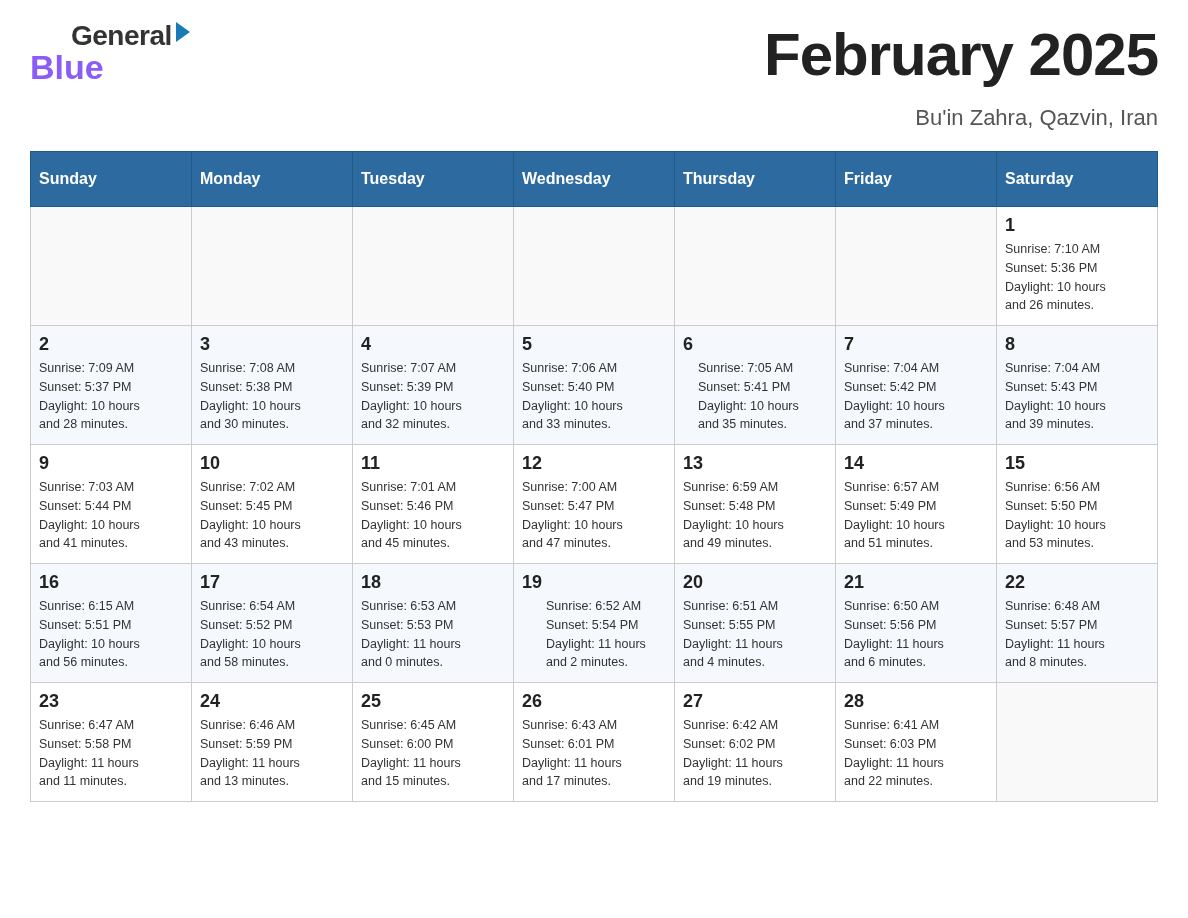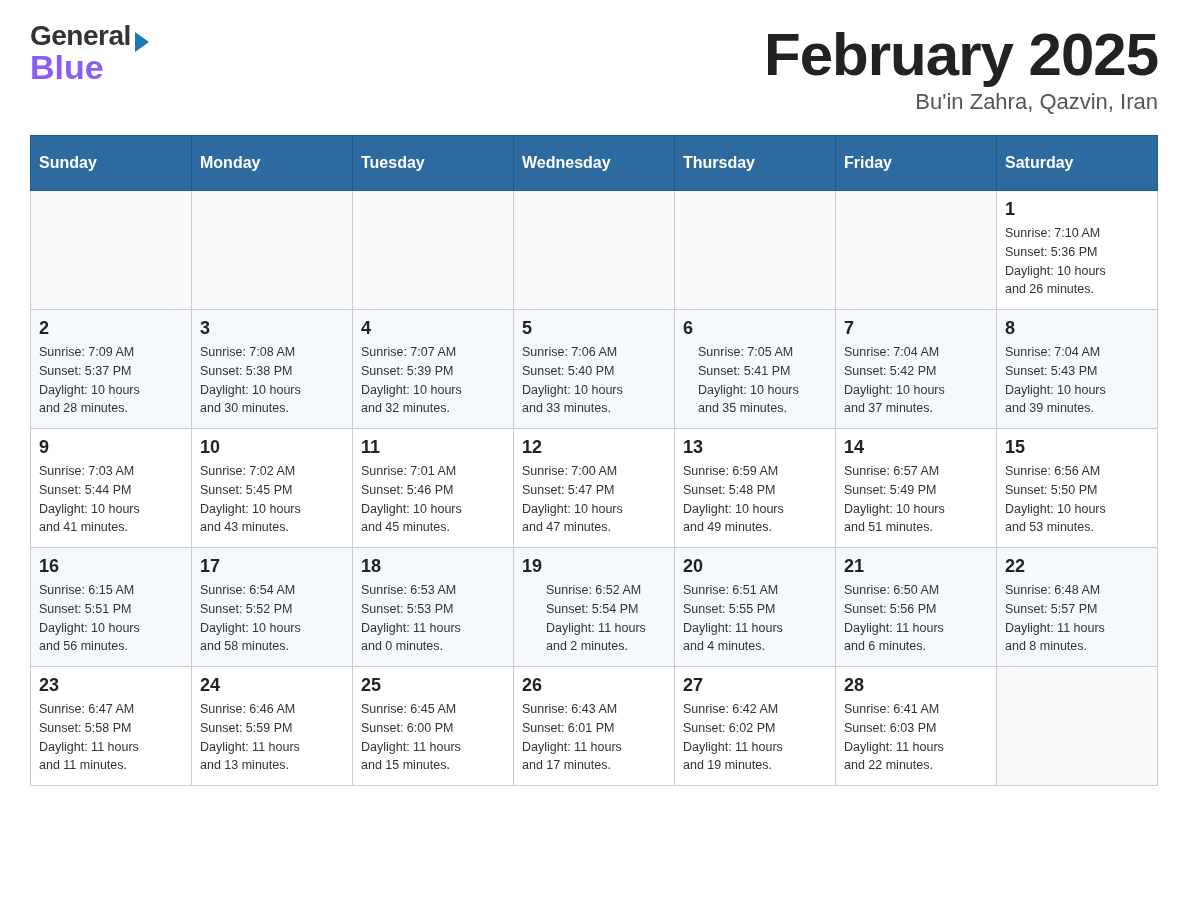--- a/index.html
+++ b/index.html
@@ -16,21 +16,22 @@
       align-items: flex-start;
       margin-bottom: 20px;
     }
     .logo {
       display: flex;
       flex-direction: column;
       align-items: flex-start;
     }
     .logo-top {
       display: flex;
-      align-items: flex-end;
+      align-items: flex-start;
+      margin-left: 41px;
     }
     .logo-general {
       font-size: 28px;
       font-weight: bold;
       color: #333;
       letter-spacing: -0.5px;
     }
     .logo-arrow {
       width: 0;
       height: 0;
@@ -52,21 +53,21 @@
     }
     .month-title {
       font-size: 60px;
       font-weight: bold;
       color: #222;
       letter-spacing: -1px;
     }
     .location {
       font-size: 22px;
       color: #555;
-      margin-top: 0;
+      margin-top: 16px;
     }
     .calendar {
       width: 100%;
       border-collapse: collapse;
       border: 1px solid #ccc;
     }
     .calendar th {
       background: #2d6a9f;
       color: #fff;
       font-size: 16px;

